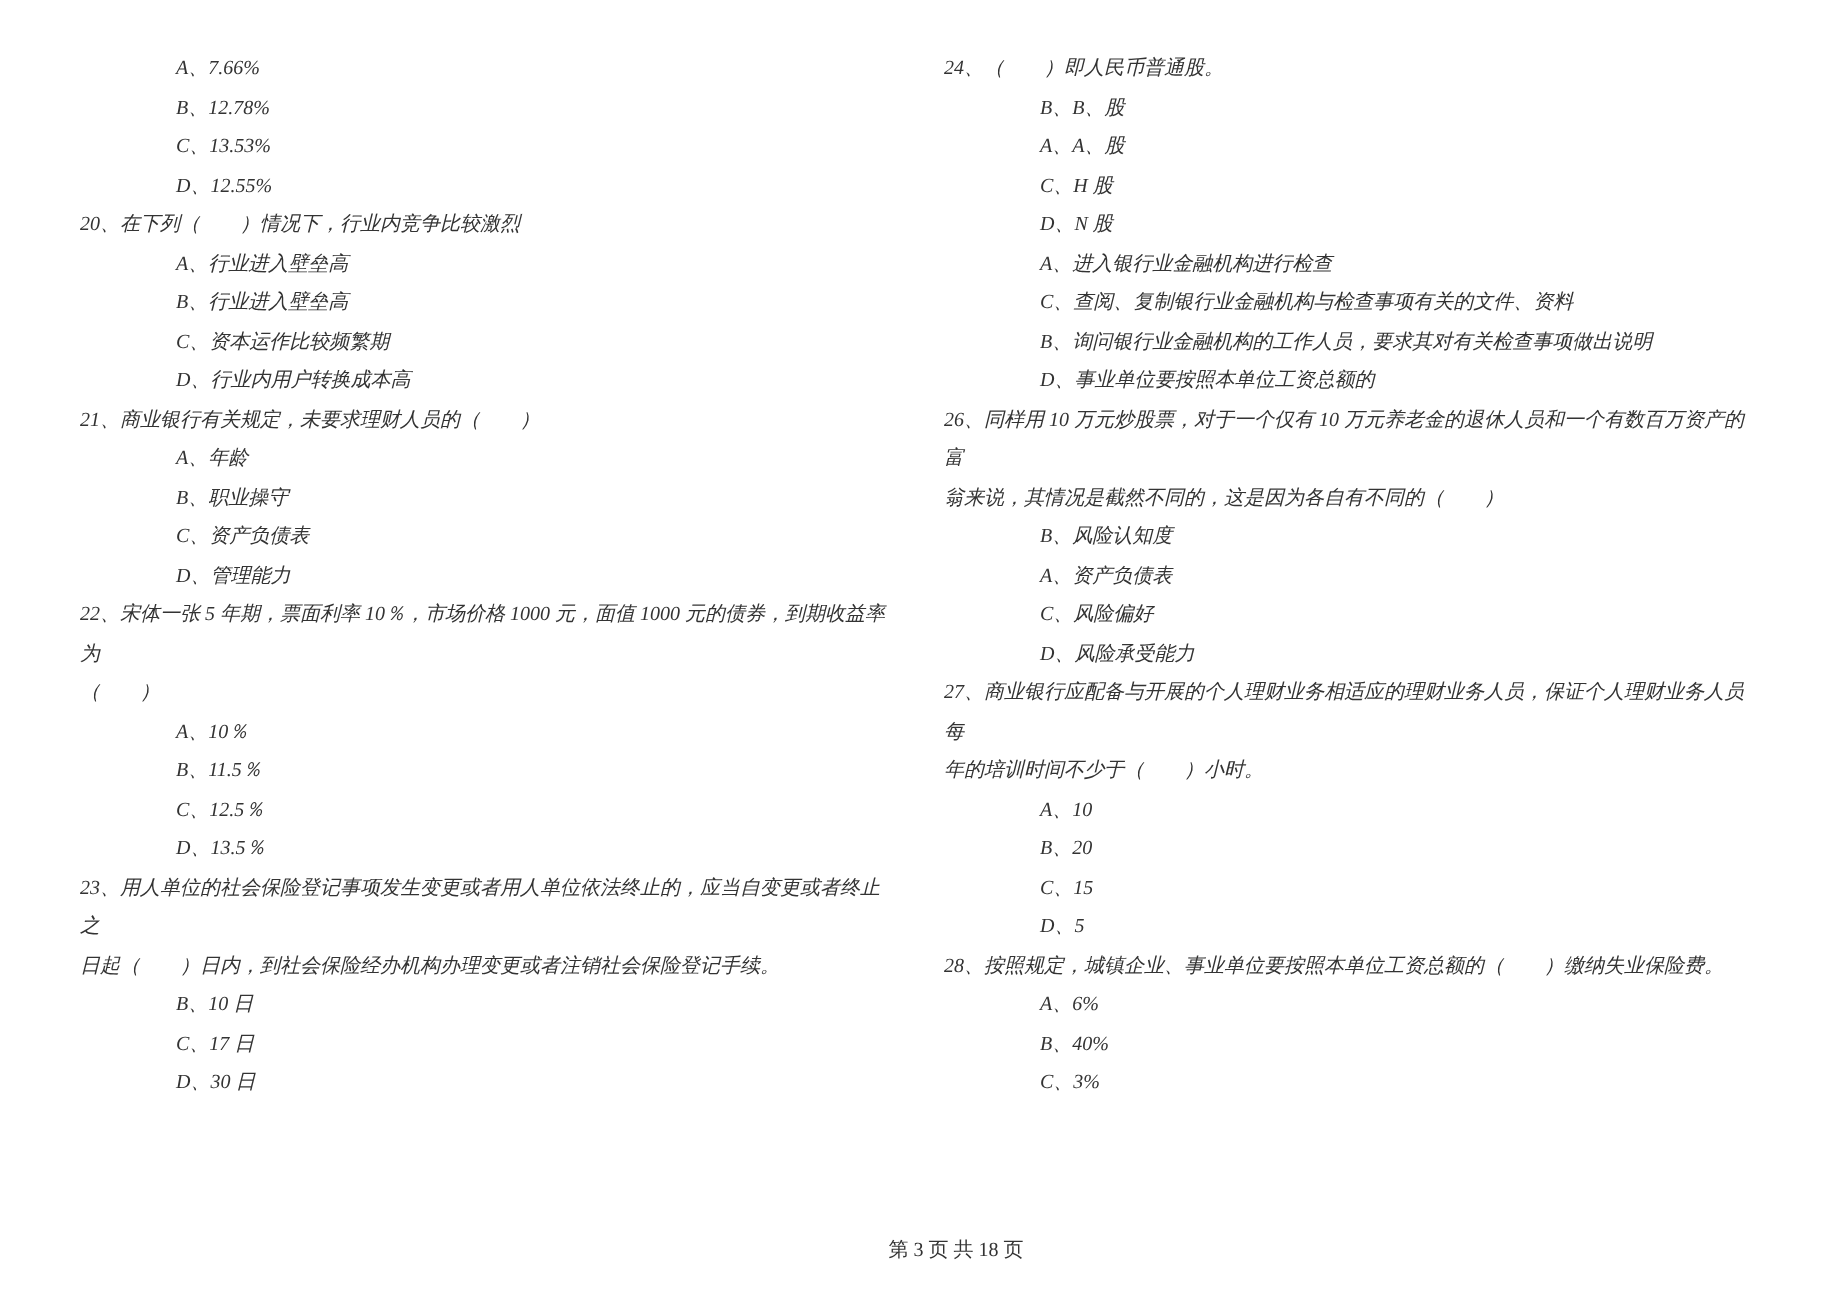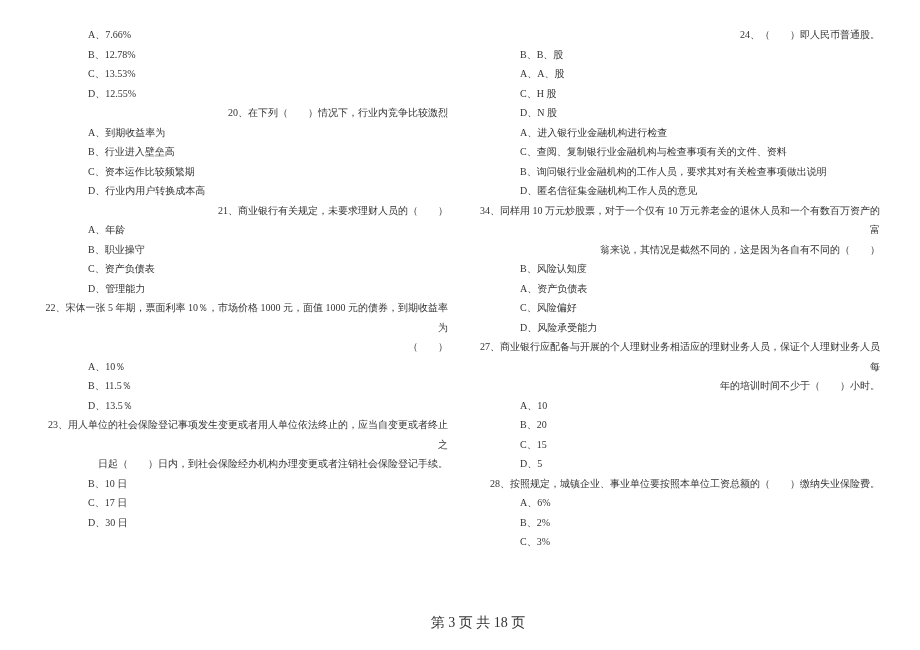--- a/index.html
+++ b/index.html
@@ -14,95 +14,96 @@
       font-family: "SimSun", "宋体", serif;
       font-size: 10px;
       color: #333;
       position: relative;
       padding: 25px 40px 30px 40px;
     }
     .content {
       display: flex;
       gap: 24px;
       height: 580px;
+      font-style: italic;
     }
     .column {
       flex: 1;
       line-height: 1.95;
     }
     .option-line {
       padding-left: 48px;
     }
     .question-line {
       padding-left: 0;
-      text-align: right;
     }
     .footer {
       position: absolute;
       bottom: 18px;
       left: 0;
       right: 0;
       text-align: center;
-      font-size: 14px;
+      font-size: 10px;
       margin-left: 36px;
     }
   </style>
 </head>
 <body>
 
 <div class="content">
   <div class="column">
     <div class="option-line">A、7.66%</div>
     <div class="option-line">B、12.78%</div>
     <div class="option-line">C、13.53%</div>
     <div class="option-line">D、12.55%</div>
     <div class="question-line">20、在下列（　　）情况下，行业内竞争比较激烈</div>
-    <div class="option-line">A、到期收益率为</div>
+    <div class="option-line">A、行业进入壁垒高</div>
     <div class="option-line">B、行业进入壁垒高</div>
     <div class="option-line">C、资本运作比较频繁期</div>
     <div class="option-line">D、行业内用户转换成本高</div>
     <div class="question-line">21、商业银行有关规定，未要求理财人员的（　　）</div>
     <div class="option-line">A、年龄</div>
     <div class="option-line">B、职业操守</div>
     <div class="option-line">C、资产负债表</div>
     <div class="option-line">D、管理能力</div>
     <div class="question-line">22、宋体一张 5 年期，票面利率 10％，市场价格 1000 元，面值 1000 元的债券，到期收益率为</div>
     <div class="question-line">（　　）</div>
     <div class="option-line">A、10％</div>
     <div class="option-line">B、11.5％</div>
+    <div class="option-line">C、12.5％</div>
     <div class="option-line">D、13.5％</div>
     <div class="question-line">23、用人单位的社会保险登记事项发生变更或者用人单位依法终止的，应当自变更或者终止之</div>
     <div class="question-line">日起（　　）日内，到社会保险经办机构办理变更或者注销社会保险登记手续。</div>
     <div class="option-line">B、10 日</div>
     <div class="option-line">C、17 日</div>
     <div class="option-line">D、30 日</div>
   </div>
 
   <div class="column">
     <div class="question-line">24、（　　）即人民币普通股。</div>
     <div class="option-line">B、B、股</div>
     <div class="option-line">A、A、股</div>
     <div class="option-line">C、H 股</div>
     <div class="option-line">D、N 股</div>
     <div class="option-line">A、进入银行业金融机构进行检查</div>
     <div class="option-line">C、查阅、复制银行业金融机构与检查事项有关的文件、资料</div>
     <div class="option-line">B、询问银行业金融机构的工作人员，要求其对有关检查事项做出说明</div>
-    <div class="option-line">D、匿名信征集金融机构工作人员的意见</div>
-    <div class="question-line">34、同样用 10 万元炒股票，对于一个仅有 10 万元养老金的退休人员和一个有数百万资产的富</div>
+    <div class="option-line">D、事业单位要按照本单位工资总额的</div>
+    <div class="question-line">26、同样用 10 万元炒股票，对于一个仅有 10 万元养老金的退休人员和一个有数百万资产的富</div>
     <div class="question-line">翁来说，其情况是截然不同的，这是因为各自有不同的（　　）</div>
     <div class="option-line">B、风险认知度</div>
     <div class="option-line">A、资产负债表</div>
     <div class="option-line">C、风险偏好</div>
     <div class="option-line">D、风险承受能力</div>
     <div class="question-line">27、商业银行应配备与开展的个人理财业务相适应的理财业务人员，保证个人理财业务人员每</div>
     <div class="question-line">年的培训时间不少于（　　）小时。</div>
     <div class="option-line">A、10</div>
     <div class="option-line">B、20</div>
     <div class="option-line">C、15</div>
     <div class="option-line">D、5</div>
     <div class="question-line">28、按照规定，城镇企业、事业单位要按照本单位工资总额的（　　）缴纳失业保险费。</div>
     <div class="option-line">A、6%</div>
-    <div class="option-line">B、2%</div>
+    <div class="option-line">B、40%</div>
     <div class="option-line">C、3%</div>
   </div>
 </div>
 
 <div class="footer">第 3 页 共 18 页</div>
 
 </body></html>

